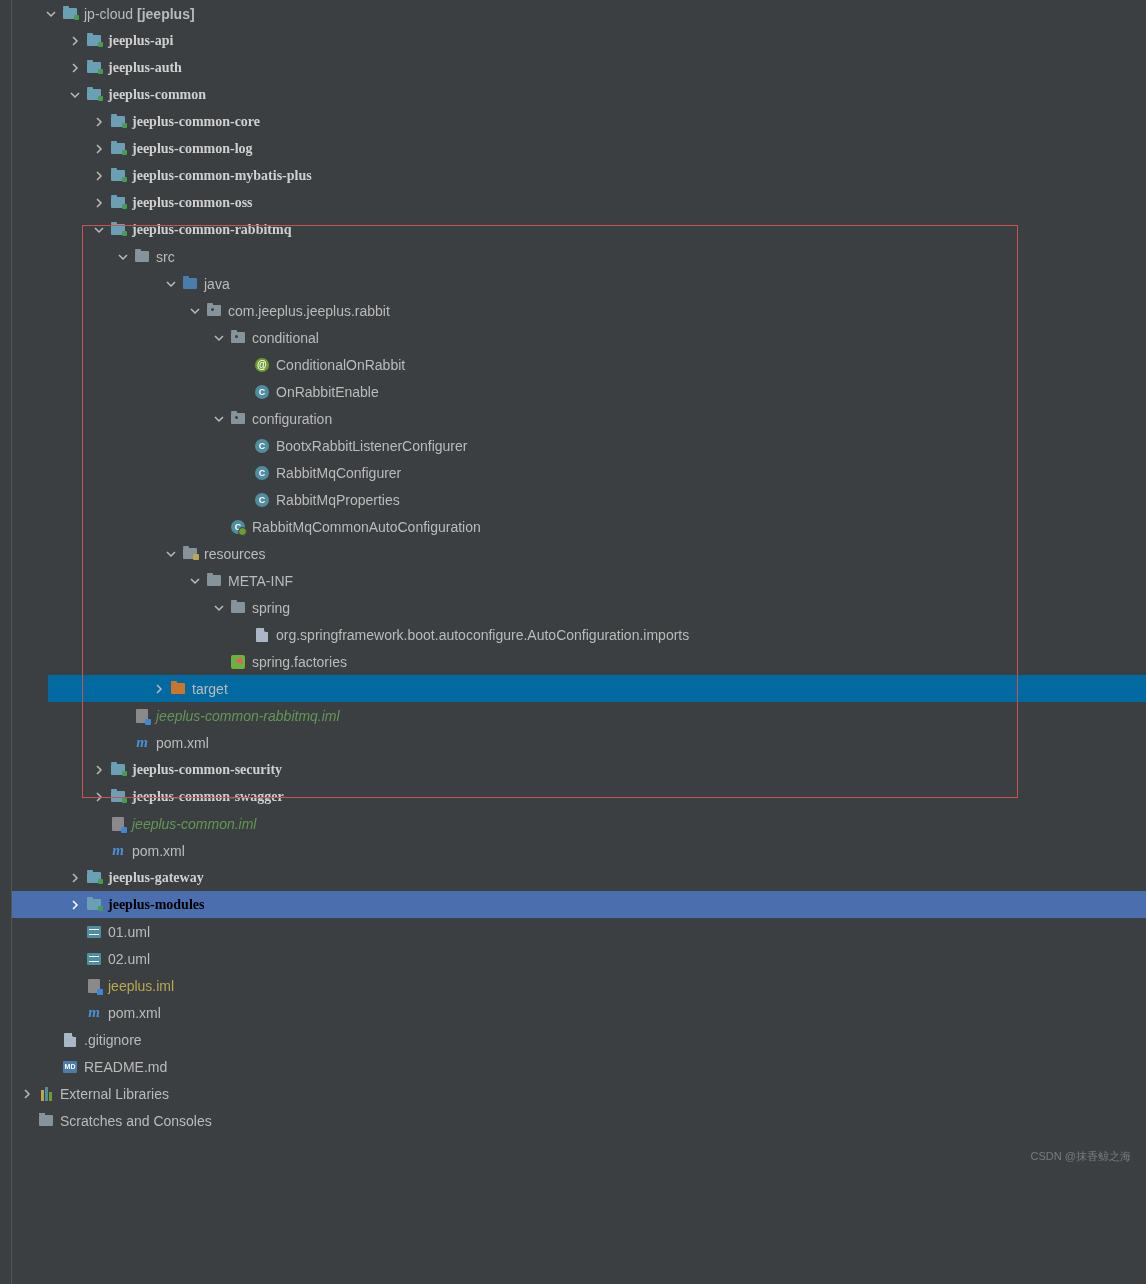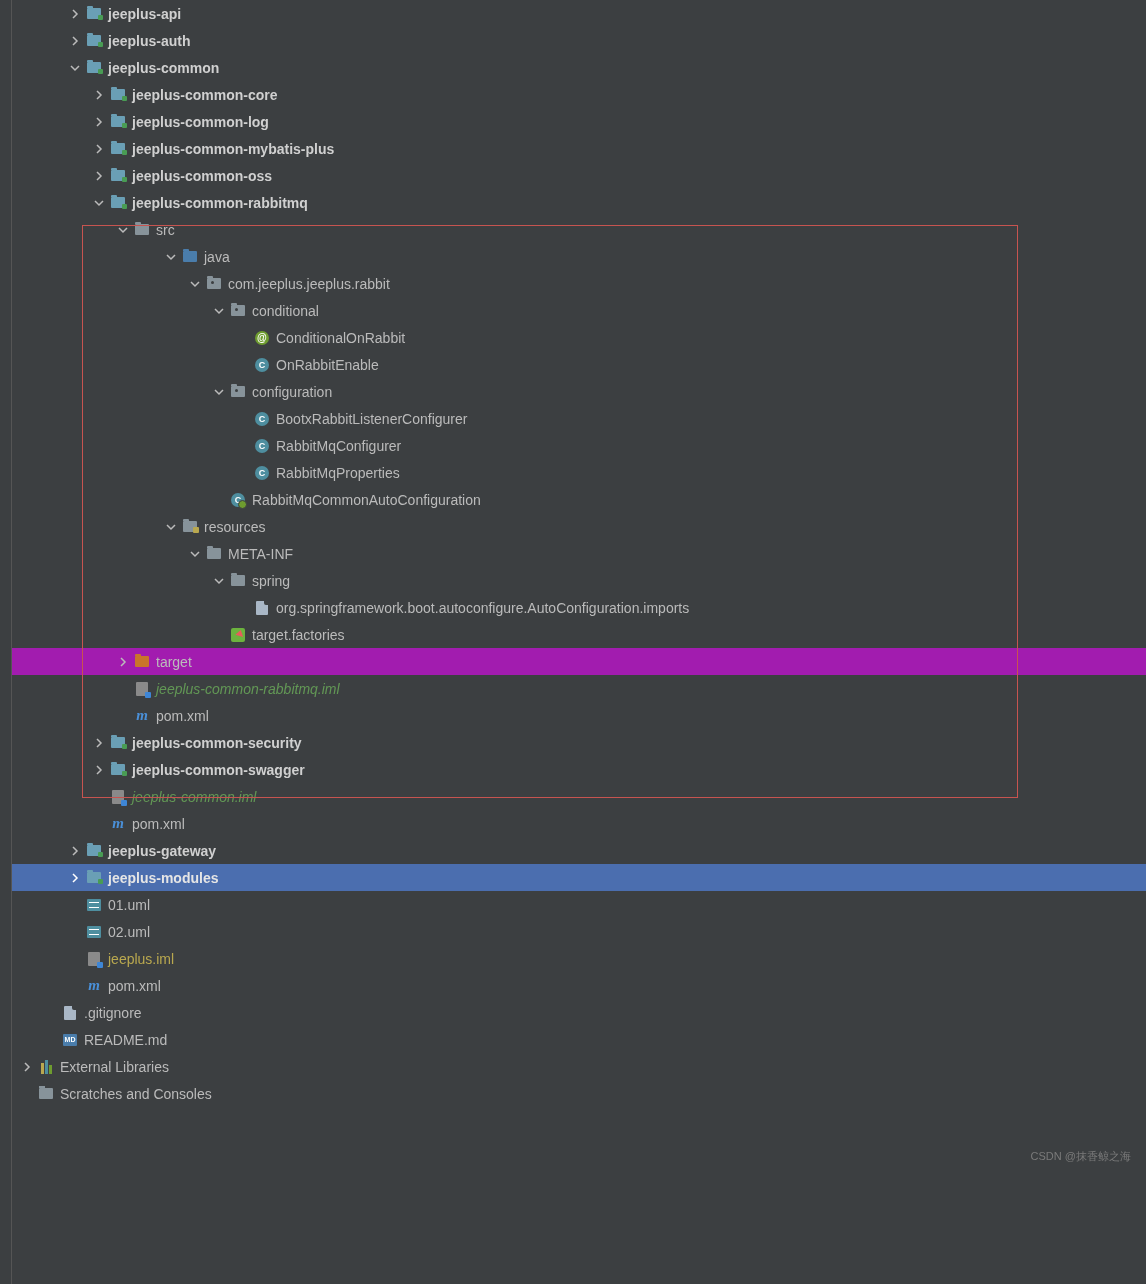--- a/index.html
+++ b/index.html
@@ -89,36 +89,51 @@
     .spring-icon::after{content:'';position:absolute;top:2px;right:1px;width:0;height:0;border-left:4px solid transparent;border-right:4px solid transparent;border-bottom:6px solid #e85c5c;transform:rotate(15deg);}
     .md-icon{width:14px;height:12px;background:#4a7dab;border-radius:1px;color:#fff;font-size:7px;font-weight:bold;display:flex;align-items:center;justify-content:center;}
     .lib-icon{display:flex;gap:1px;align-items:flex-end;height:14px;}
     .lib-icon span{width:3px;background:#c9752b;}
     .lib-icon span:nth-child(1){height:11px;background:#b9a84f;}
     .lib-icon span:nth-child(2){height:14px;background:#4e8e9f;}
     .lib-icon span:nth-child(3){height:9px;background:#6e9c2f;}
     .scratch-icon{width:14px;height:11px;background:#87939a;border-radius:1px;position:relative;}
     .scratch-icon::before{content:'';position:absolute;top:-2px;left:0;width:6px;height:2px;background:#87939a;}
     .label { color:#bbbbbb; }
-    .label-bold { font-weight:bold; color:#d0d0d0;}
+    .label-bold { font-weight:bold; color:#d0d0d0;font-family:Liberation Serif, serif;}
     .label-green { color:#629755;font-style:italic; }
     .label-olive { color:#b9a84f; }
     .label-bracket{ color:#bbbbbb; font-weight:bold; margin-left:4px;}
     .hl-box { position:absolute; border:1px solid #c75450; pointer-events:none; left:82px; width:936px; top:225px; height:573px;}
     .selected { background:#4b6eaf; }
-    .selected .label-bold { color:#e5e5e5; }
-    .highlighted { background:#a21caf; }
+    .selected .label-bold { color:#000000; }
+    .highlighted { background:#0369a1;margin-left:36px; }
     .watermark{position:absolute;right:15px;bottom:120px;color:#7a7a7a;font-size:11px;}
   </style>
 </head>
 <body>
 
 <div class="sidebar"></div>
 <div class="tree">
 
+  <div class="row">
+    <span class="indent"></span>
+    <span class="chevron">
+        <svg viewBox="0 0 10 10">
+          <path d="M1 3l4 4 4-4" stroke="#bbb" fill="none" stroke-width="1.5"></path>
+        </svg>
+      </span>
+    <span class="icon">
+        <span class="module-folder">
+          <span class="module-dot"></span>
+        </span>
+      </span>
+    <span class="label">jp-cloud</span>
+    <span class="label-bracket">[jeeplus]</span>
+  </div>
 
   <div class="row">
       <span class="indent"></span>
       <span class="indent"></span>
       <span class="chevron">
         <svg viewBox="0 0 10 10">
           <path d="M3 1l4 4-4 4" stroke="#bbb" fill="none" stroke-width="1.5"></path>
         </svg>
       </span>
       <span class="icon">
@@ -527,21 +542,21 @@
       <span class="indent"></span>
       <span class="indent"></span>
       <span class="indent"></span>
       <span class="indent"></span>
       <span class="indent"></span>
       <span class="indent"></span>
       <span class="chevron-spacer"></span>
       <span class="icon">
         <span class="spring-icon"></span>
       </span>
-      <span class="label">target.factories</span>
+      <span class="label">spring.factories</span>
     </div>
 
   <div class="row highlighted">
       <span class="indent"></span>
       <span class="indent"></span>
       <span class="indent"></span>
       <span class="indent"></span>
       <span class="chevron">
         <svg viewBox="0 0 10 10">
           <path d="M3 1l4 4-4 4" stroke="#bbb" fill="none" stroke-width="1.5"></path>

